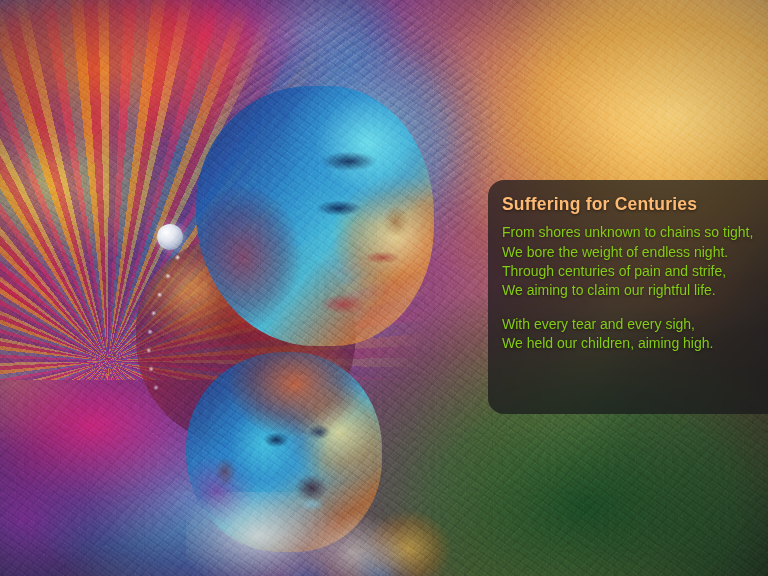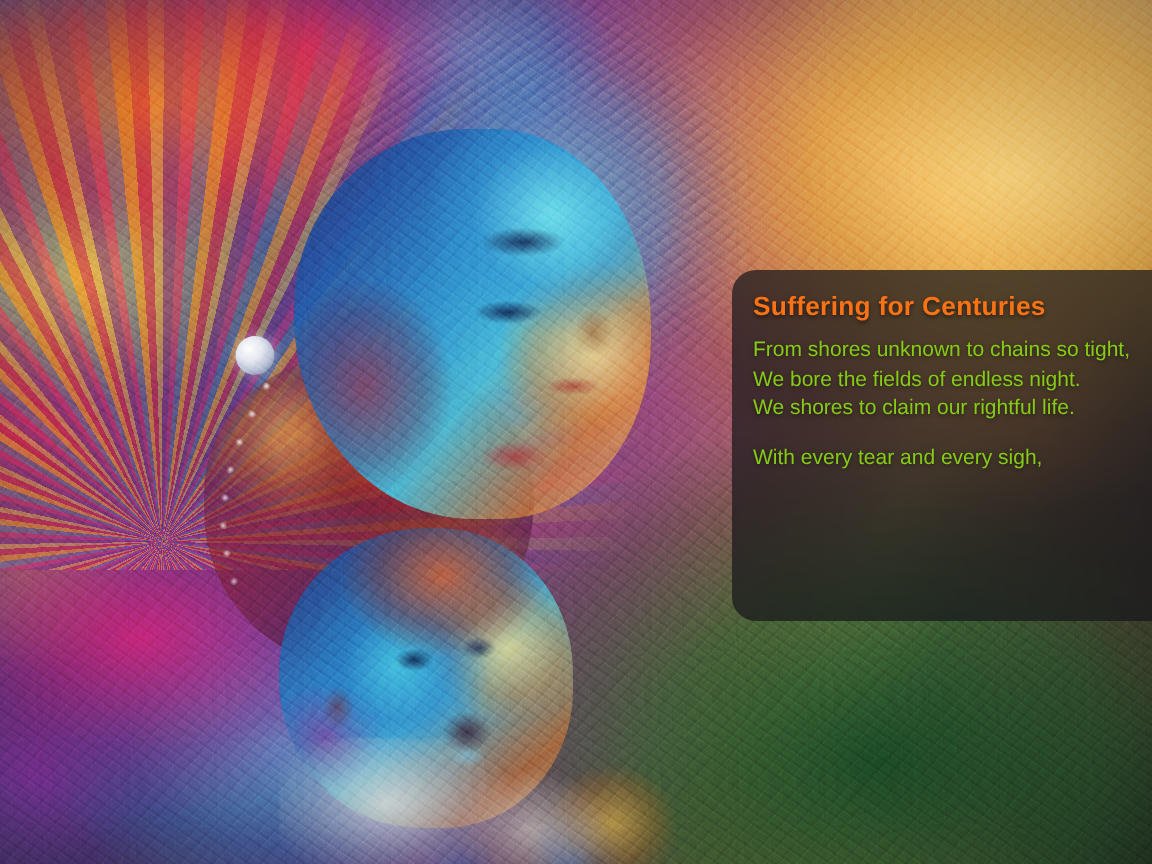--- a/index.html
+++ b/index.html
@@ -271,21 +271,21 @@
     -webkit-backdrop-filter: blur(3px);
     backdrop-filter: blur(3px);
     color: #f2f2f2;
     overflow: hidden;
   }
 
   #poem-title {
     font-size: 17.5px;
     font-weight: 600;
     letter-spacing: 0.2px;
-    color: #f97316;
+    color: #fdba74;
     margin: 0 0 9px 0;
     line-height: 1.1;
     text-shadow: 0 1px 3px rgba(0,0,0,0.55);
   }
 
   .poem-stanza {
     margin: 0 0 14px 0;
   }
   .poem-stanza:last-child { margin-bottom: 1px; }
 
@@ -321,22 +321,24 @@
   <div class="layer" id="impasto-a"></div>
   <div class="layer" id="impasto-b"></div>
   <div class="layer" id="impasto-c"></div>
   <div class="layer" id="vignette"></div>
 
   <div id="poem-panel">
     <div id="poem-title">Suffering for Centuries</div>
 
     <div class="poem-stanza">
       <div class="poem-line">From shores unknown to chains so tight,</div>
-      <div class="poem-line">We bore the fields of endless night.</div>
-      <div class="poem-line">We shores to claim our rightful life.</div>
+      <div class="poem-line">We bore the weight of endless night.</div>
+      <div class="poem-line">Through centuries of pain and strife,</div>
+      <div class="poem-line">We aiming to claim our rightful life.</div>
     </div>
 
     <div class="poem-stanza">
       <div class="poem-line">With every tear and every sigh,</div>
+      <div class="poem-line">We held our children, aiming high.</div>
     </div>
   </div>
 
 </div>
 
 </body></html>

